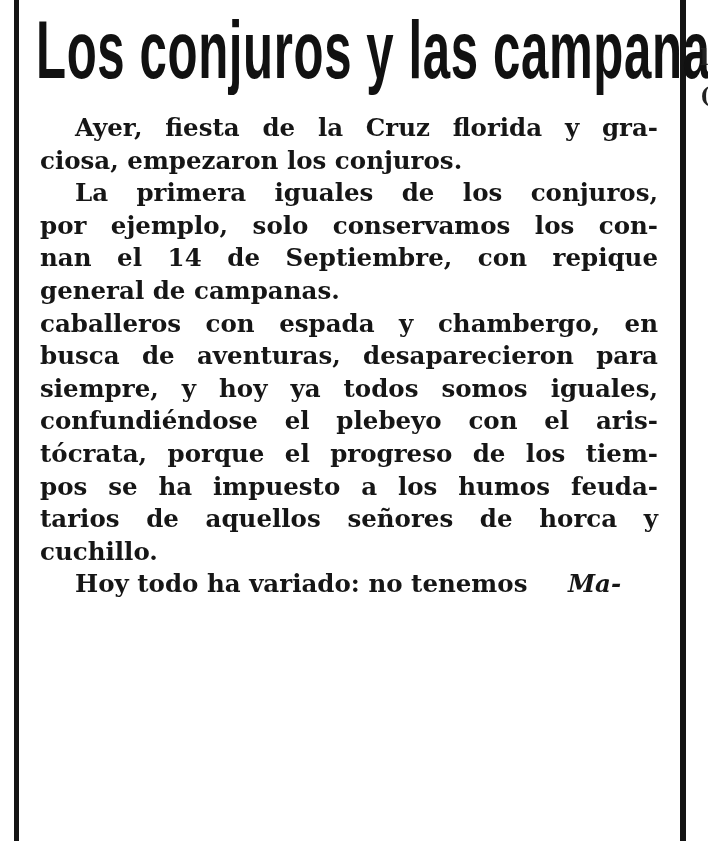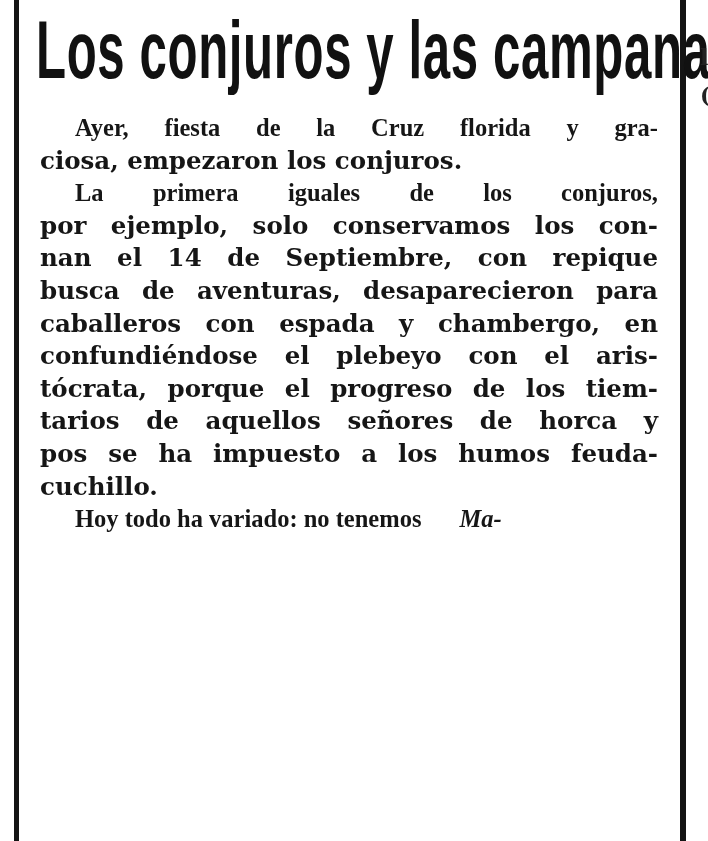--- a/index.html
+++ b/index.html
@@ -13,21 +13,21 @@
     font-size: 82px; line-height: 100px; letter-spacing: 1px; white-space: nowrap;
     transform-origin: left top; transform: scaleX(0.60);
     color: #111;
   }
   .body-text {
     position: absolute; left: 40px; top: 112px; width: 618px;
     font-family: "DejaVu Serif", serif; font-weight: bold; font-size: 24.5px;
     line-height: 32.6px; text-align: justify; color: #161616;
   }
   .line { display: block; white-space: nowrap; text-align: justify; text-align-last: justify; height: 32.6px; }
-  .line.indent { padding-left: 35px; font-family: Liberation Serif, serif; }
+  .line.indent { padding-left: 35px; }
   .line.last { text-align-last: left; }
   .bullet-mark { display: inline-block; width: 20px; height: 20px; background: #3a3a3a; margin-right: 3px; vertical-align: -2px;
                  background-image: radial-gradient(#bbb 1px, transparent 1.5px); background-size: 4px 4px; }
   .ital { font-style: italic; margin-left: 32px; }
   .adjacent-col { position: absolute; left: 700px; top: 38px; width: 8px; }
   .adjacent-col span { display: block; font-weight: bold; font-size: 22px; line-height: 38px; color: #222; overflow: hidden; width: 8px; }
 </style>
 </head>
 <body>
 
@@ -35,26 +35,28 @@
 <div class="rule-right"></div>
 
 <div class="headline">Los conjuros y las campanas</div>
 
 <div class="body-text" id="body">
     <span class="line indent"><span>Ayer, fiesta de la Cruz florida y gra-</span></span>
     <span class="line last"><span>ciosa, empezaron los conjuros.</span></span>
     <span class="line indent"><span>La primera iguales de los conjuros,</span></span>
     <span class="line"><span>por ejemplo, solo conservamos los con-</span></span>
     <span class="line"><span>nan el 14 de Septiembre, con repique</span></span>
+    <span class="line last"><span>general de campanas.</span></span>
+    <span class="line"><span>caballeros con espada y chambergo, en</span></span>
     <span class="line"><span>busca de aventuras, desaparecieron para</span></span>
-    <span class="line"><span>caballeros con espada y chambergo, en</span></span>
+    <span class="line"><span>siempre, y hoy ya todos somos iguales,</span></span>
     <span class="line"><span>confundiéndose el plebeyo con el aris-</span></span>
     <span class="line"><span>tócrata, porque el progreso de los tiem-</span></span>
+    <span class="line"><span>pos se ha impuesto a los humos feuda-</span></span>
     <span class="line"><span>tarios de aquellos señores de horca y</span></span>
-    <span class="line"><span>pos se ha impuesto a los humos feuda-</span></span>
     <span class="line last"><span>cuchillo.</span></span>
     <span class="line indent last"><span>Hoy todo ha variado: no tenemos </span><span class="ital">Ma-</span></span>
   </div>
 
 <div class="adjacent-col">
   <span>l</span>
   <span>(</span>
 </div>
 
 </body></html>

